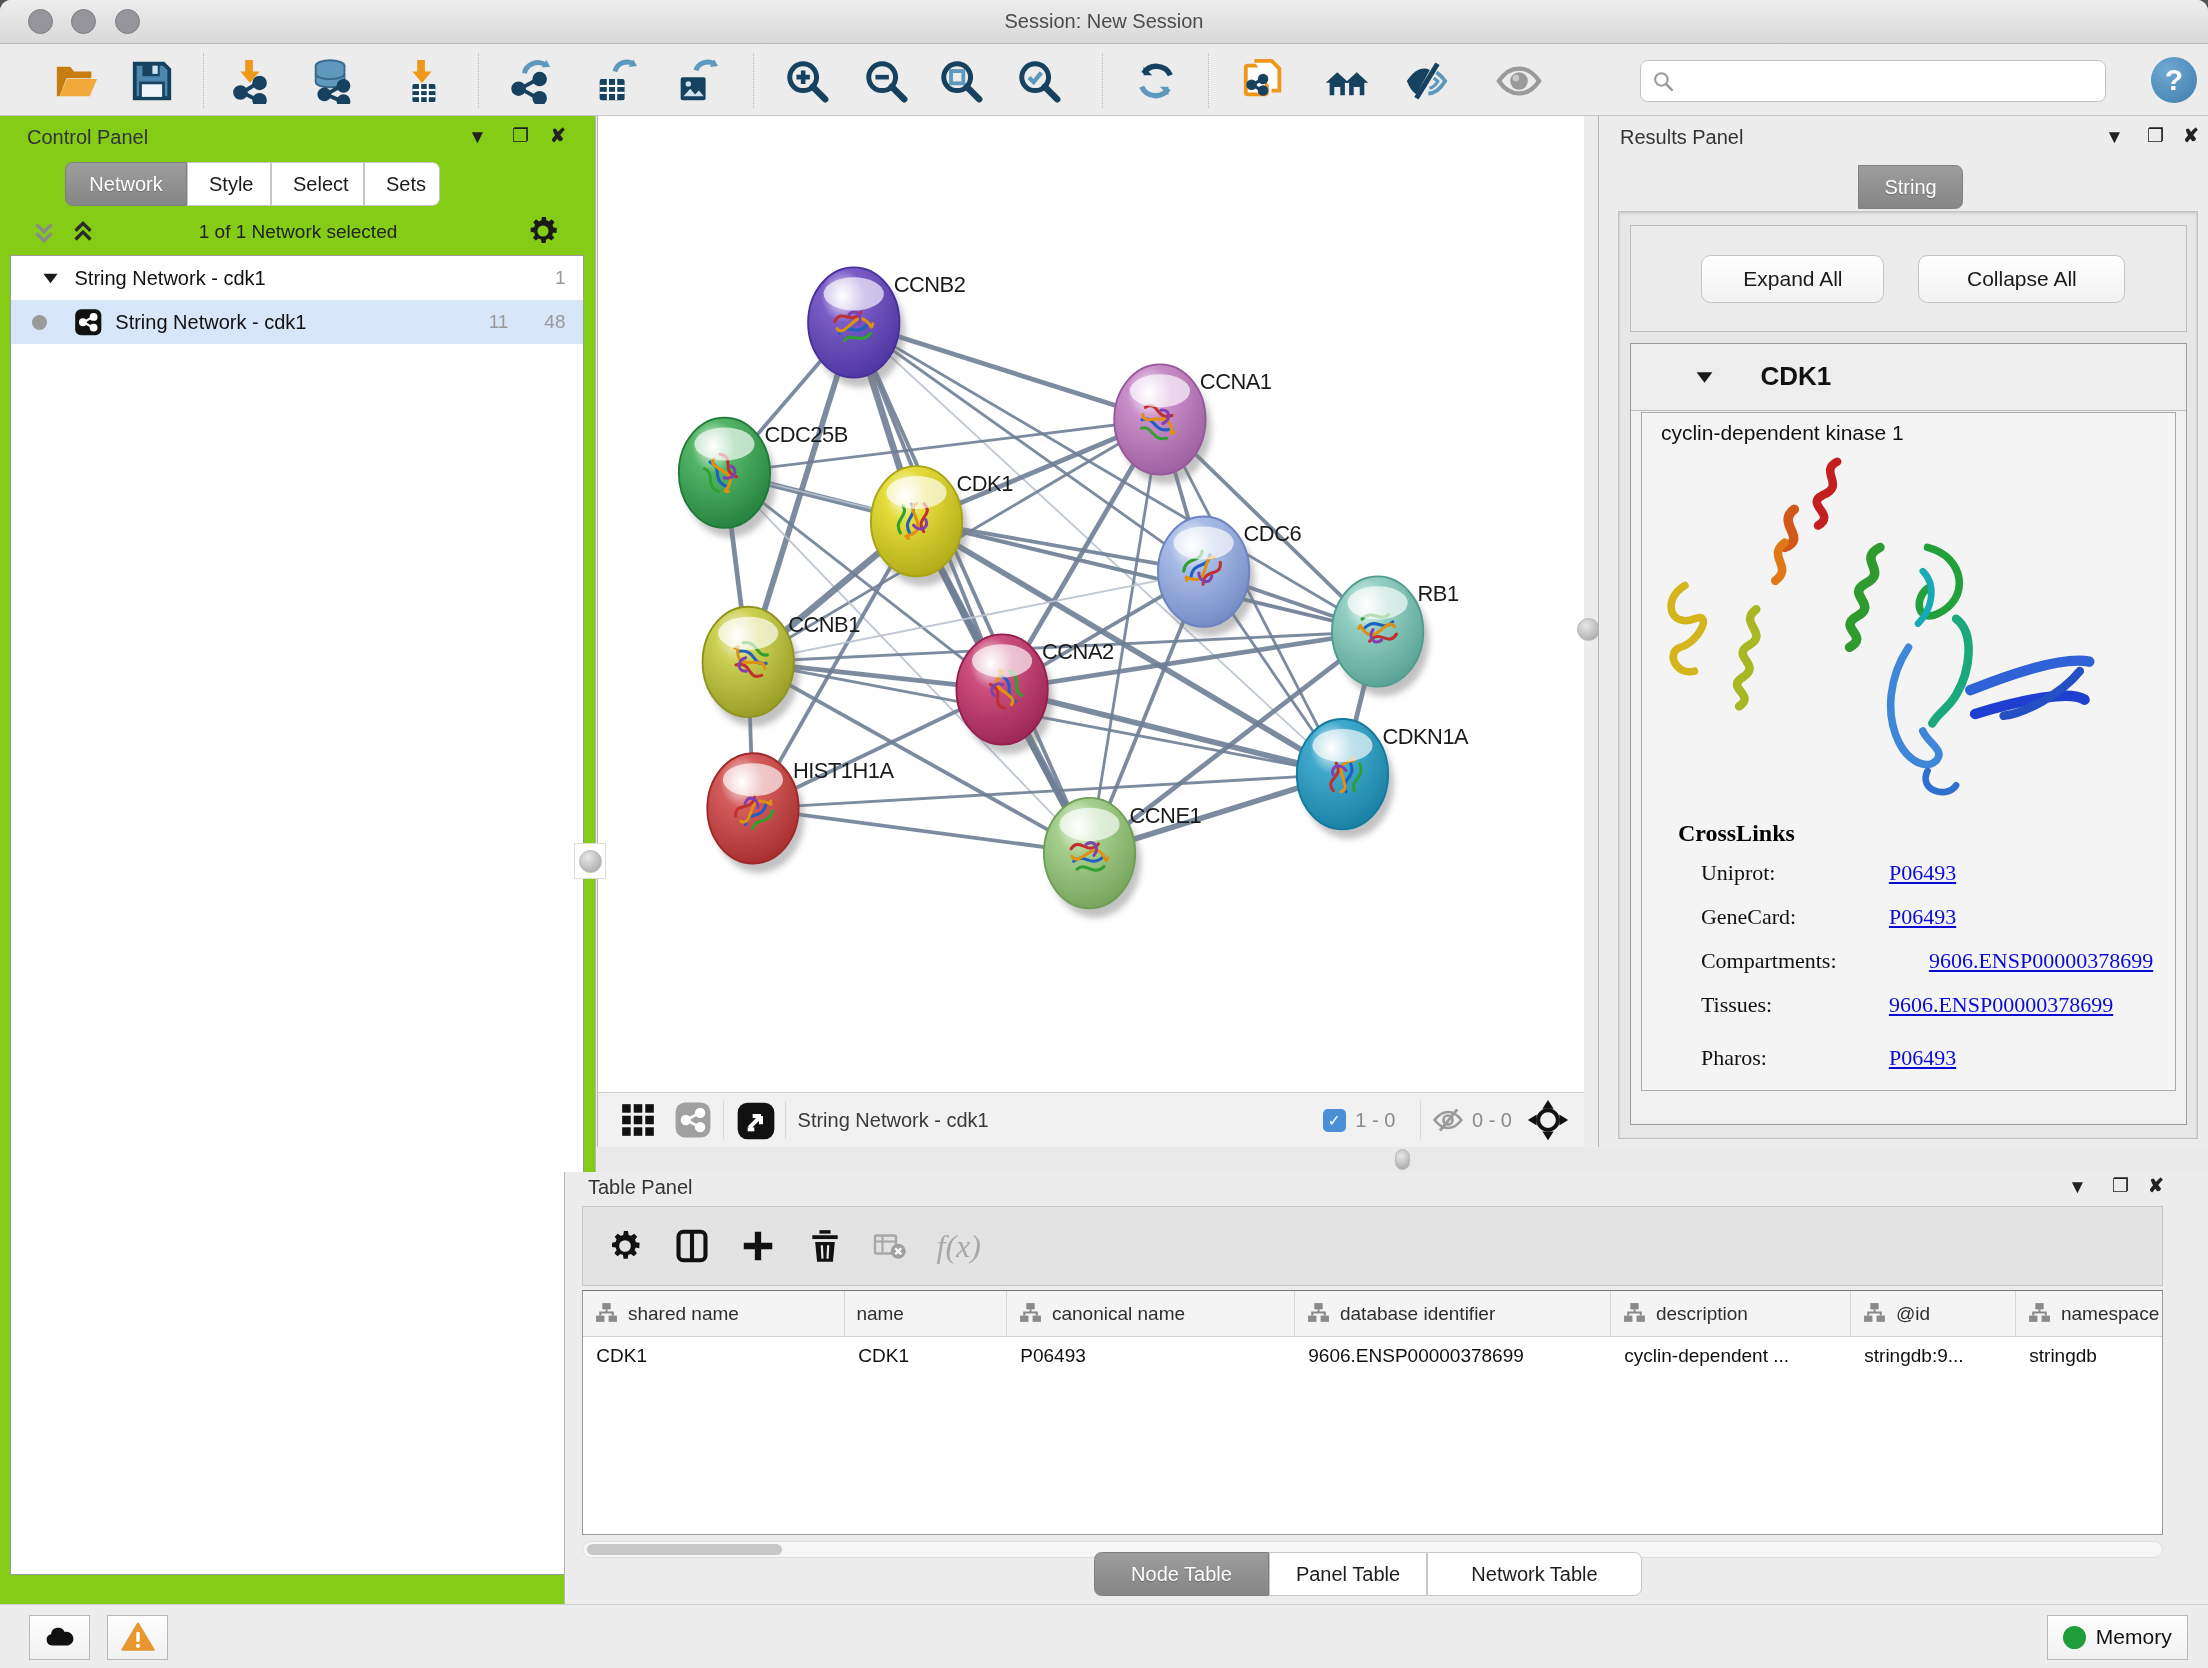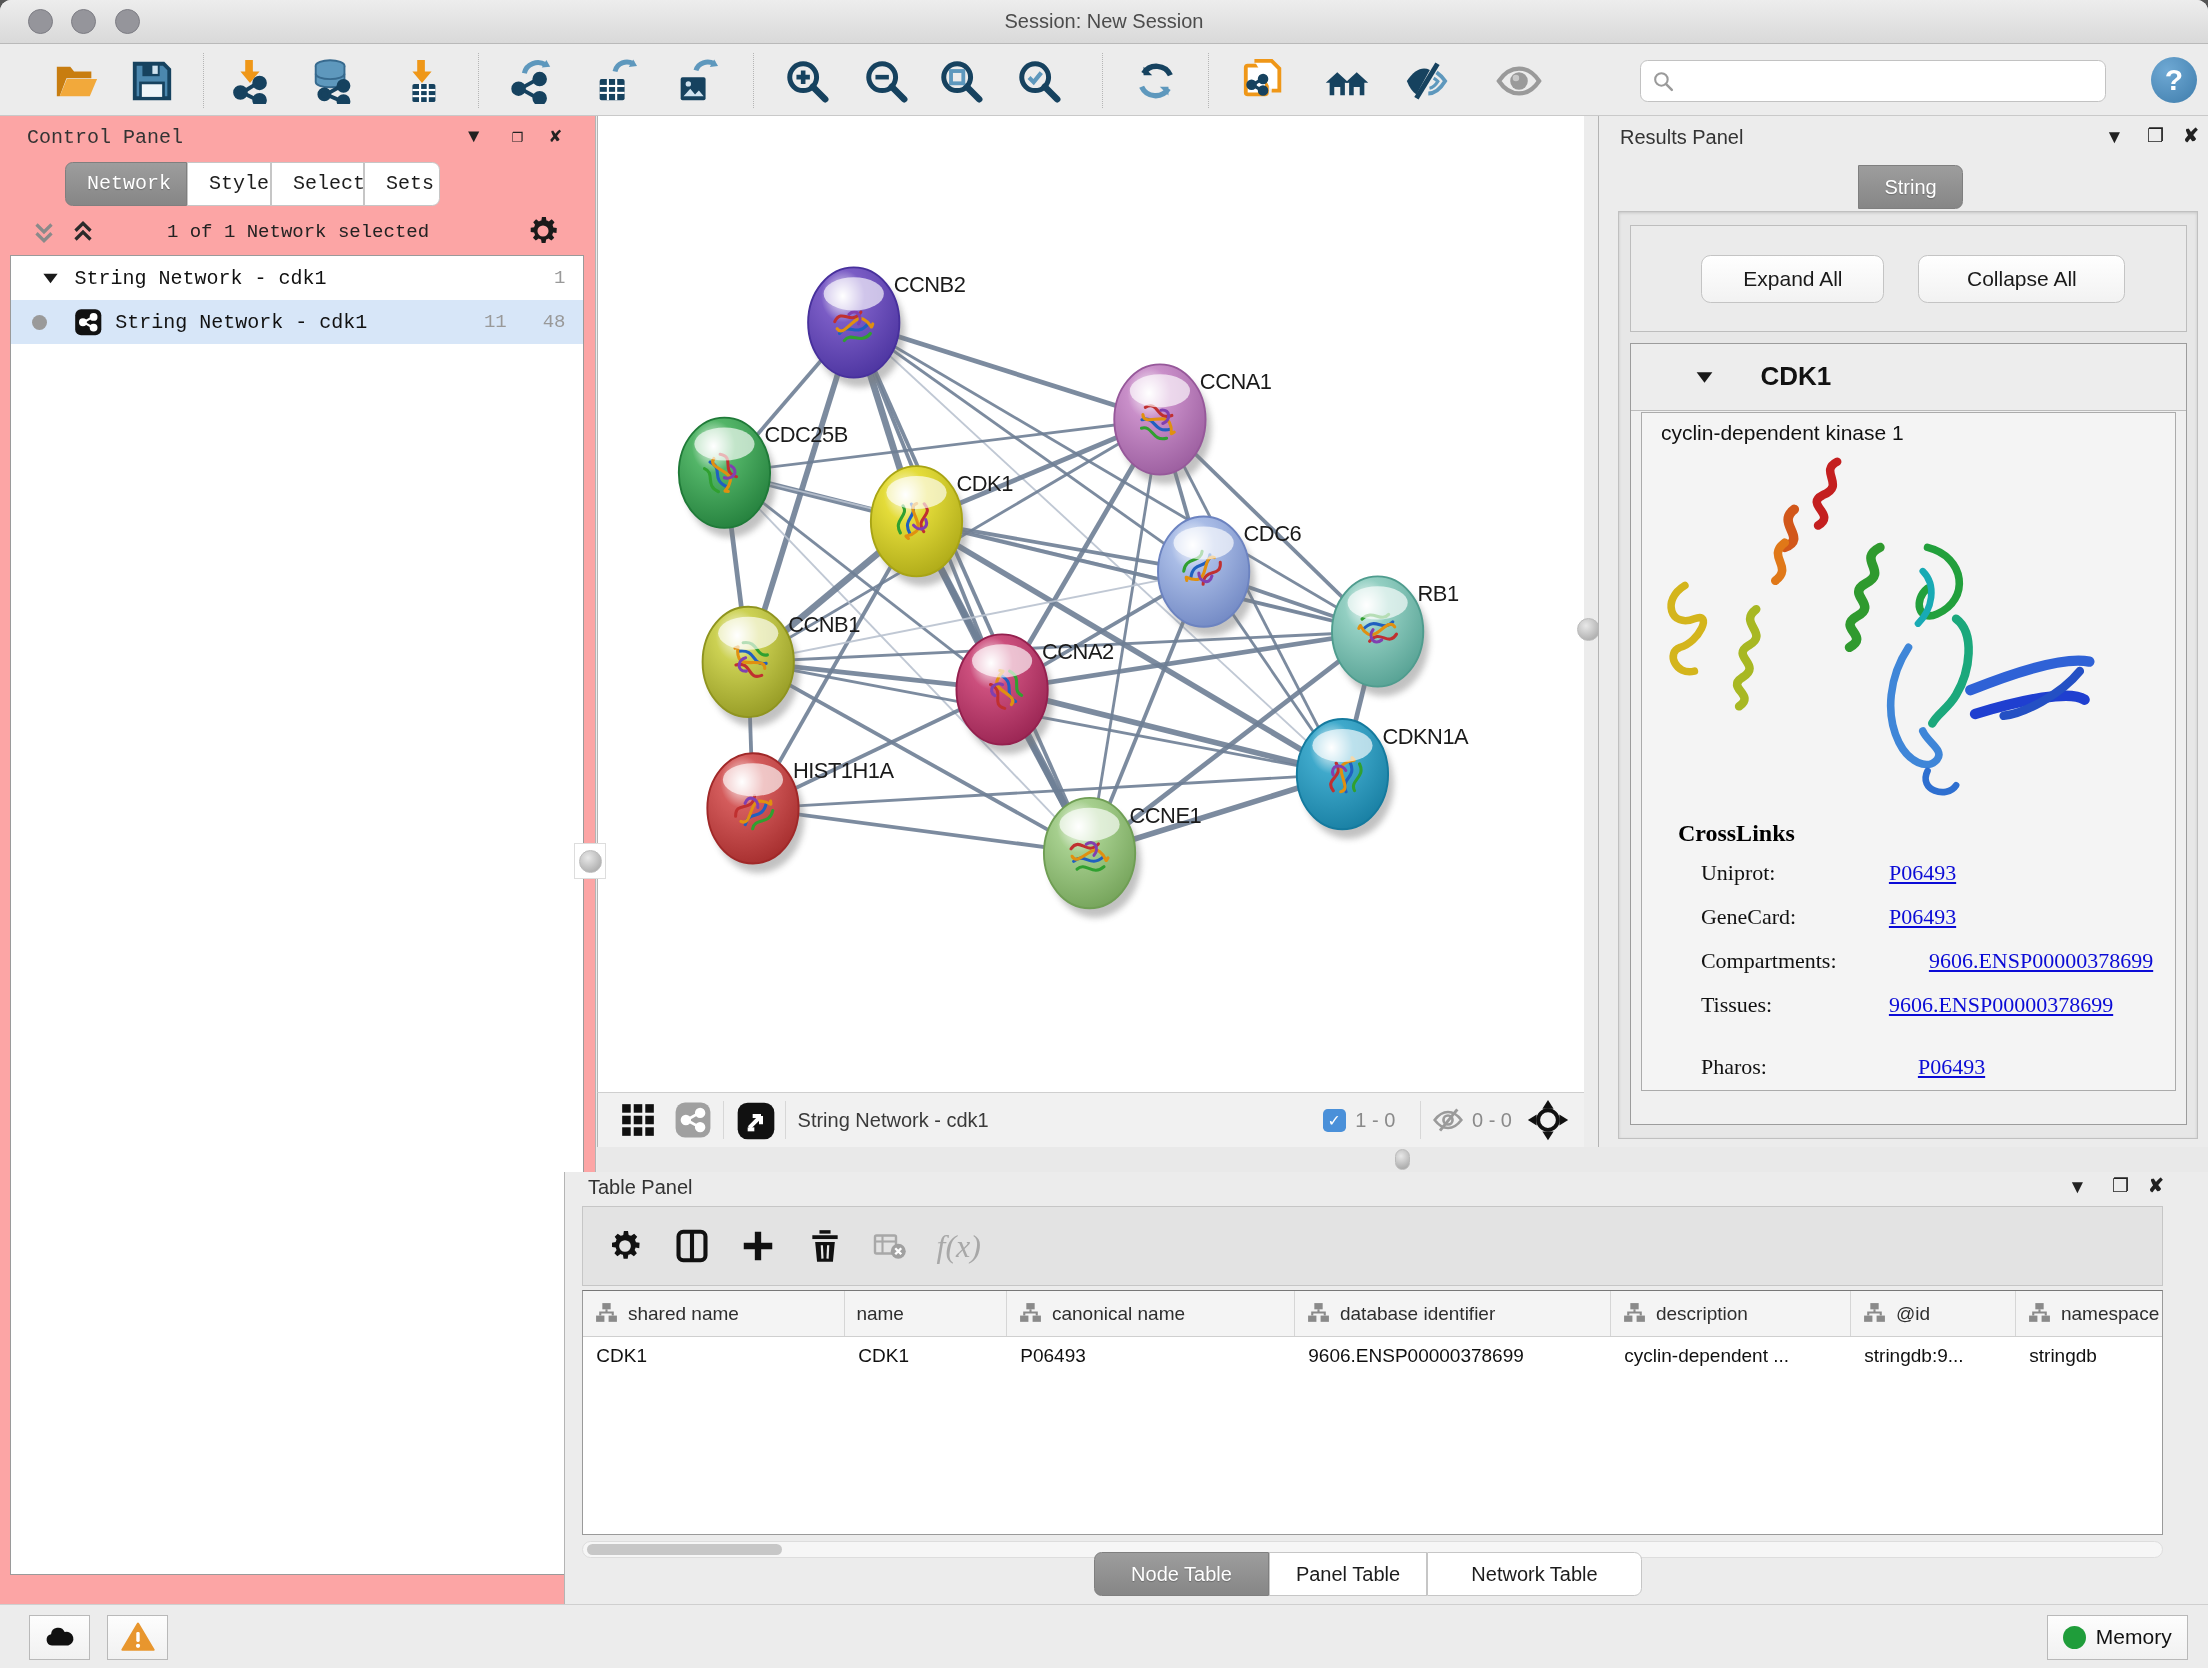--- a/index.html
+++ b/index.html
@@ -19,21 +19,21 @@
   #search-input{border:none;outline:none;font-size:19px;width:409px;background:transparent;}
   #help-btn{left:2151px;top:12.4px;width:46px;height:46px;border-radius:50%;background:radial-gradient(circle at 35% 30%,#6fa9d4,#3e7cab);color:#fff;font-size:30px;font-weight:bold;text-align:center;line-height:46px;}
   
   .panel-title{font-size:20px;color:#333;}
   .win-ctl{font-size:19px;color:#222;cursor:pointer;}
   .tab{height:44px;line-height:42px;padding:0 21px;background:#fff;border:1px solid #c6c6c6;font-size:20px;color:#1c1c1c;text-align:center;cursor:pointer;}
   .tab.first{border-radius:7.6px 0 0 7.6px;}
   .tab.last{border-radius:0 7.6px 7.6px 0;}
   .tab.active{background:linear-gradient(#9d9d9d,#868686);color:#fff;border-color:#7f7f7f;text-shadow:0 1px 1px rgba(0,0,0,.25);}
   
-  #control-panel{left:0;top:116px;width:596px;height:1488px;background:#fca5a5;border-right:1px solid #b4b4b4;font-family:Liberation Mono, monospace;}
+  #control-panel{left:0;top:116px;width:596px;height:1488px;background:#84cc16;border-right:1px solid #b4b4b4;}
   #cp-list{left:9.5px;top:139px;width:574px;height:1320px;background:#fff;border:1.9px solid #9a9a9a;}
   .tree-row{position:relative;width:100%;height:44px;display:flex;align-items:center;font-size:20px;color:#111;}
   .tree-row.selected{background:#d7e6f8;}
   .cnt{color:#999;font-size:19px;}
   
   #net-canvas{left:597px;top:116px;width:987px;height:976px;background:#fff;border-left:1px solid #b4b4b4;}
   #net-footer{left:597px;top:1092px;width:987px;height:55px;background:#f1f1f1;border-top:1px solid #cfcfcf;border-left:1px solid #b4b4b4;display:flex;align-items:center;}
   .nf-sep{width:1px;height:38px;background:#d7d7d7;margin:0 11.4px;}
   .nf-ico{width:38px;height:38px;}
   
@@ -636,21 +636,21 @@
                 <span class="serif xl-link">P06493</span>
               </div>
               <div style="display: flex; height: 44px; align-items: baseline; gap: 40px;">
                 <span class="serif xl-label" style="width: 188px;">Compartments:</span>
                 <span class="serif xl-link">9606.ENSP00000378699</span>
               </div>
               <div style="display: flex; height: 44px; align-items: baseline;">
                 <span class="serif xl-label" style="width: 188px;">Tissues:</span>
                 <span class="serif xl-link">9606.ENSP00000378699</span>
               </div>
-              <div style="display: flex; height: 44px; align-items: flex-end; gap: 29px;">
+              <div style="display: flex; height: 44px; align-items: center;">
                 <span class="serif xl-label" style="width: 188px;">Pharos:</span>
                 <span class="serif xl-link">P06493</span>
               </div>
             </div>
         </div>
       </div>
     </div>
   </div>
 
   <div id="table-panel" class="abs">

